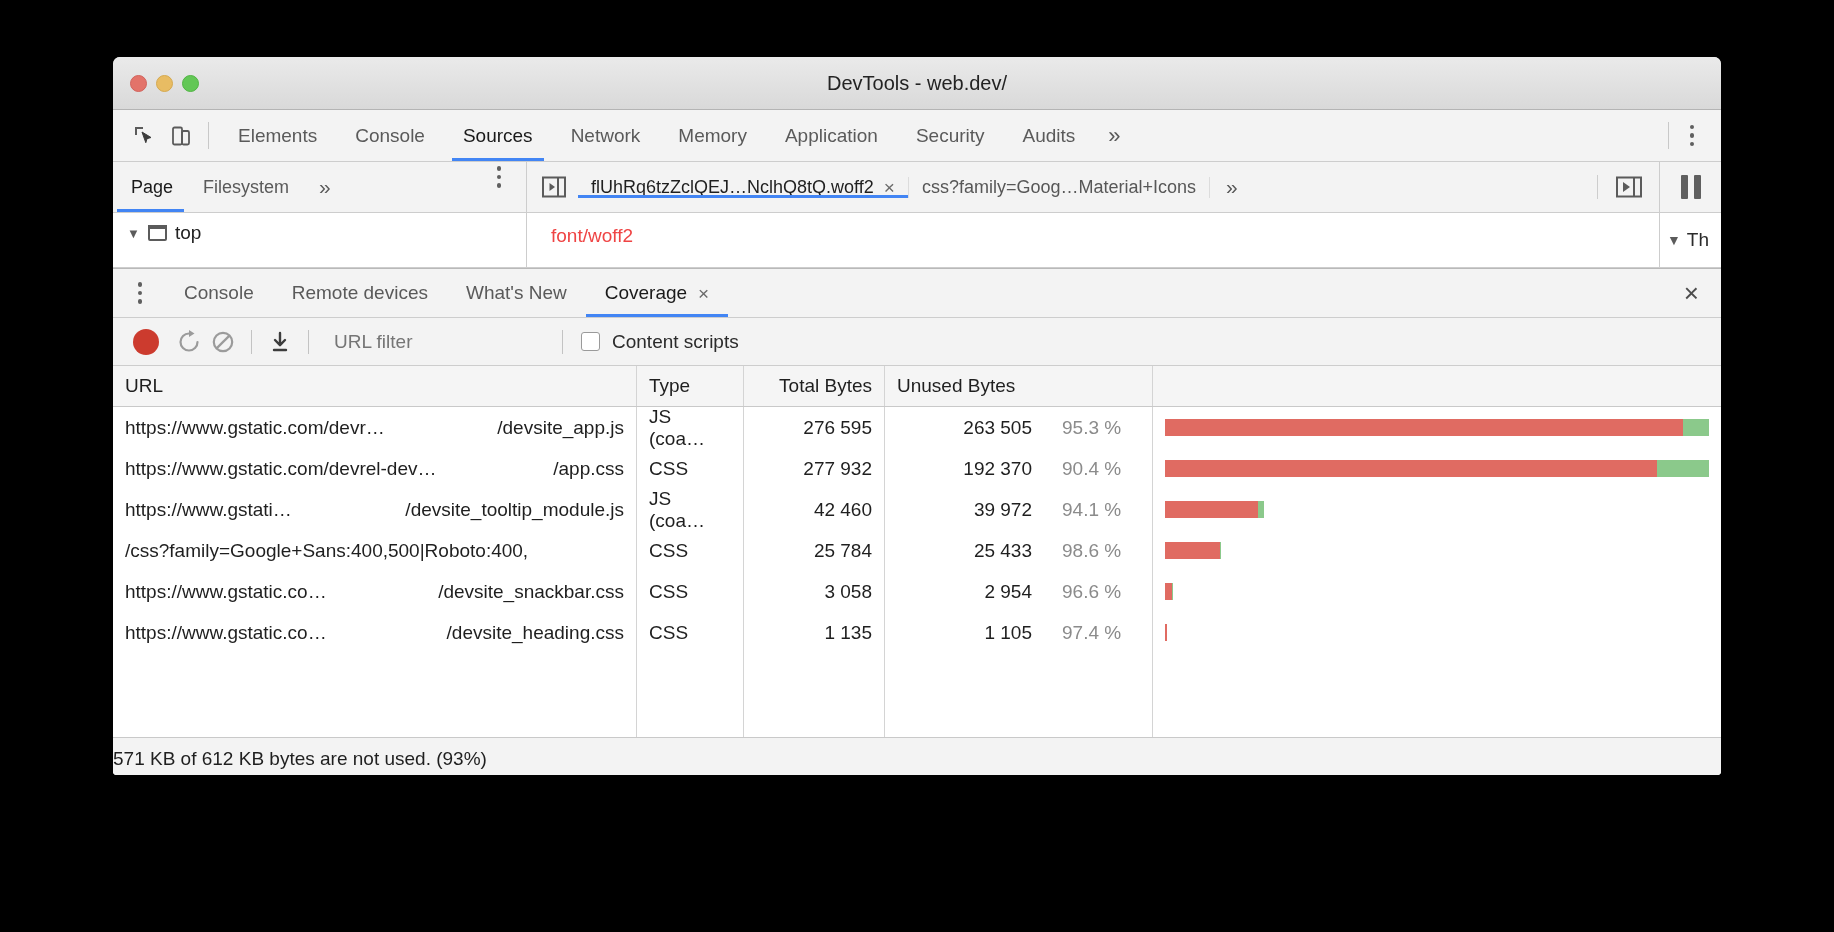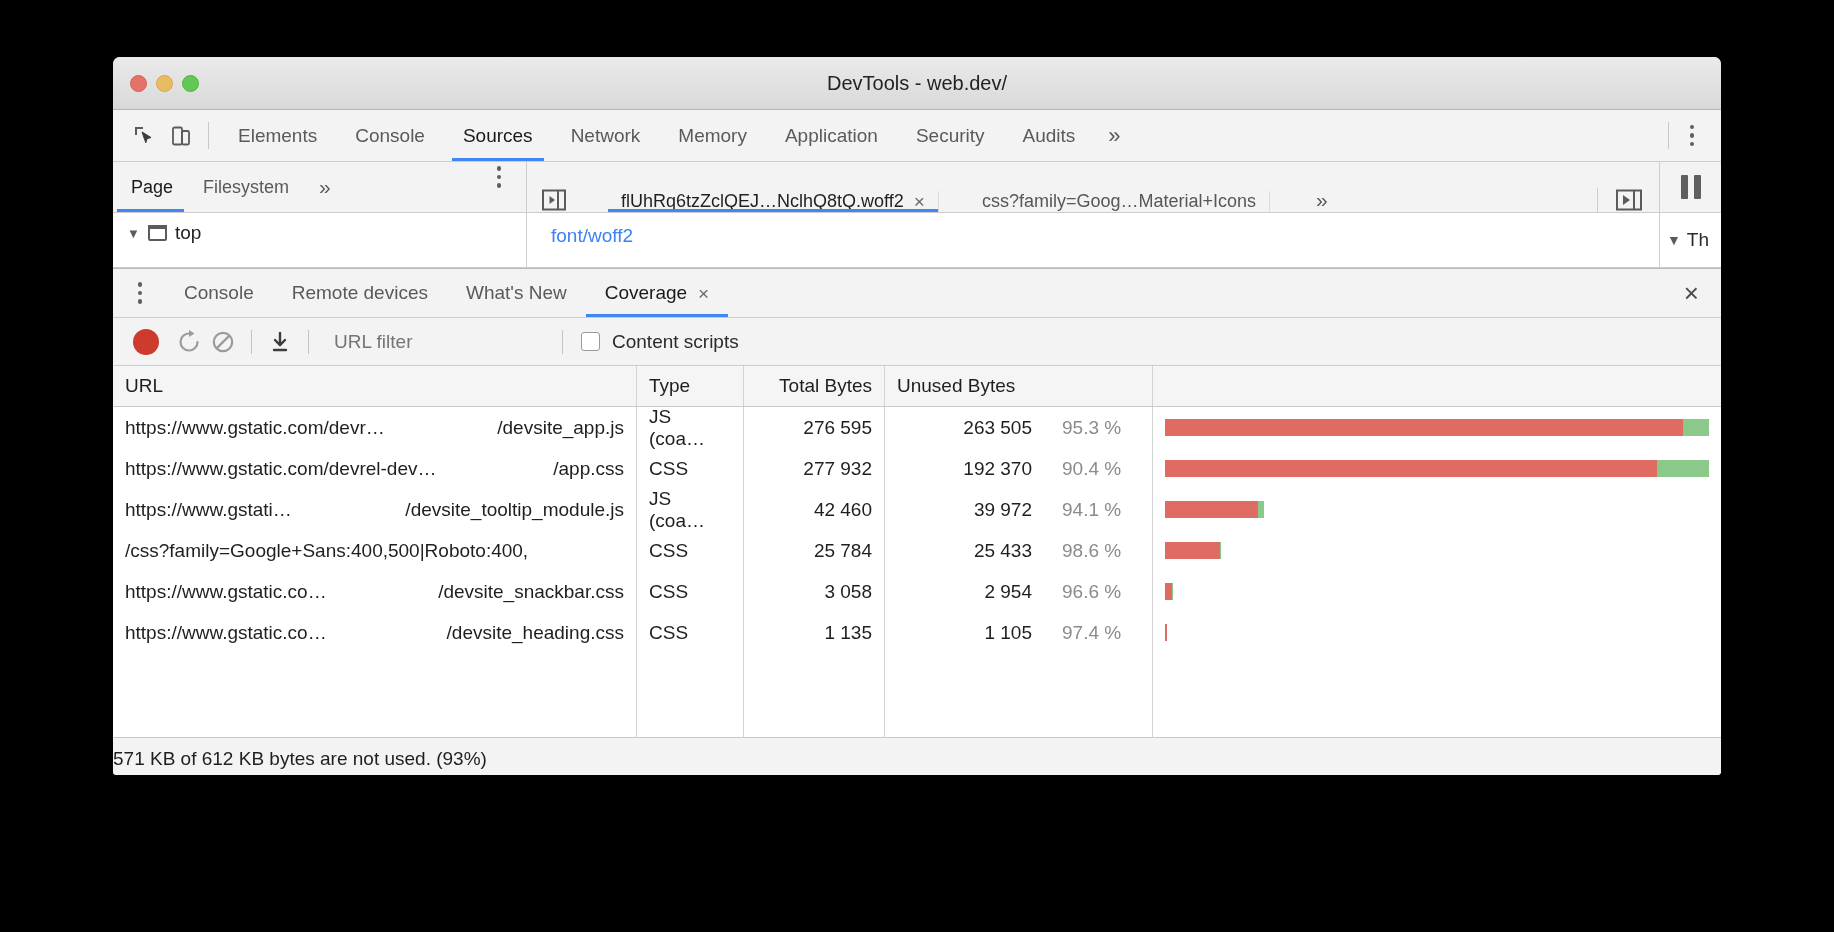--- a/index.html
+++ b/index.html
@@ -102,21 +102,21 @@
     font-size: 18px; color: #5a5a5a; position: relative; white-space: nowrap;
   }
   .stab:first-child { padding-left: 18px; }
   .stab.active { color: #1a1a1a; }
   .stab.active::after {
     content: ""; position: absolute; left: 4px; right: 4px; bottom: 0; height: 3px; background: #4285f4;
   }
   .stab.chev { font-size: 21px; }
   .navpane .spacer { flex: 1; }
 
-  .editortabs { flex: 1; display: flex; align-items: flex-end; min-width: 0; gap: 30px; }
+  .editortabs { flex: 1; display: flex; align-items: center; min-width: 0; }
   .collapse-btn { display: flex; align-items: center; padding: 0 11px 0 14px; }
   .ftab {
     display: flex; align-items: center; gap: 10px;
     padding: 0 13px; font-size: 18px; color: #575757;
     position: relative; white-space: nowrap;
     border-right: 1px solid #dcdcdc;
   }
   .ftab.active { color: #1f1f1f; background: #f3f3f3; }
   .ftab.active::after {
     content: ""; position: absolute; left: 0; right: 0; bottom: 0; height: 3px; background: #4285f4;
@@ -133,21 +133,21 @@
   .pausebars { display: flex; gap: 6px; }
   .pausebars i { width: 7px; height: 24px; background: #5f5f5f; display: block; border-radius: 1px; }
 
   
   .contentrow { display: flex; height: 55px; background: #fff; border-bottom: 1px solid #cdcdcd; overflow: hidden; }
   .tree { width: 414px; border-right: 1px solid #cdcdcd; padding: 9px 0 0 14px; background: #fff; }
   .treeitem { display: flex; align-items: center; gap: 8px; font-size: 19px; color: #222; }
   .caret { font-size: 13px; color: #5b5b5b; }
   .folder-ico { width: 19px; height: 16px; border: 2px solid #5b5b5b; border-radius: 2px; position: relative; }
   .folder-ico::before { content: ""; position: absolute; left: -2px; right: -2px; top: -2px; height: 4px; background: #5b5b5b; }
-  .mime { flex: 1; padding: 12px 0 0 24px; font-size: 19px; color: #3b82f6; background: #fff; }
+  .mime { flex: 1; padding: 12px 0 0 24px; font-size: 19px; color: #ef4444; background: #fff; }
   .thpanel { width: 62px; border-left: 1px solid #cdcdcd; display: flex; align-items: center; gap: 6px; padding-left: 7px; background: #fff; }
   .thpanel .caret { font-size: 14px; }
   .thpanel .thtext { font-size: 19px; color: #2b2b2b; }
 
   
   .drawer { background: #f3f3f3; border-top: 1px solid #b9b9b9; }
   .drawer-tabs {
     display: flex; align-items: stretch; height: 49px;
     border-bottom: 1px solid #cdcdcd; background: #f3f3f3;
   }

